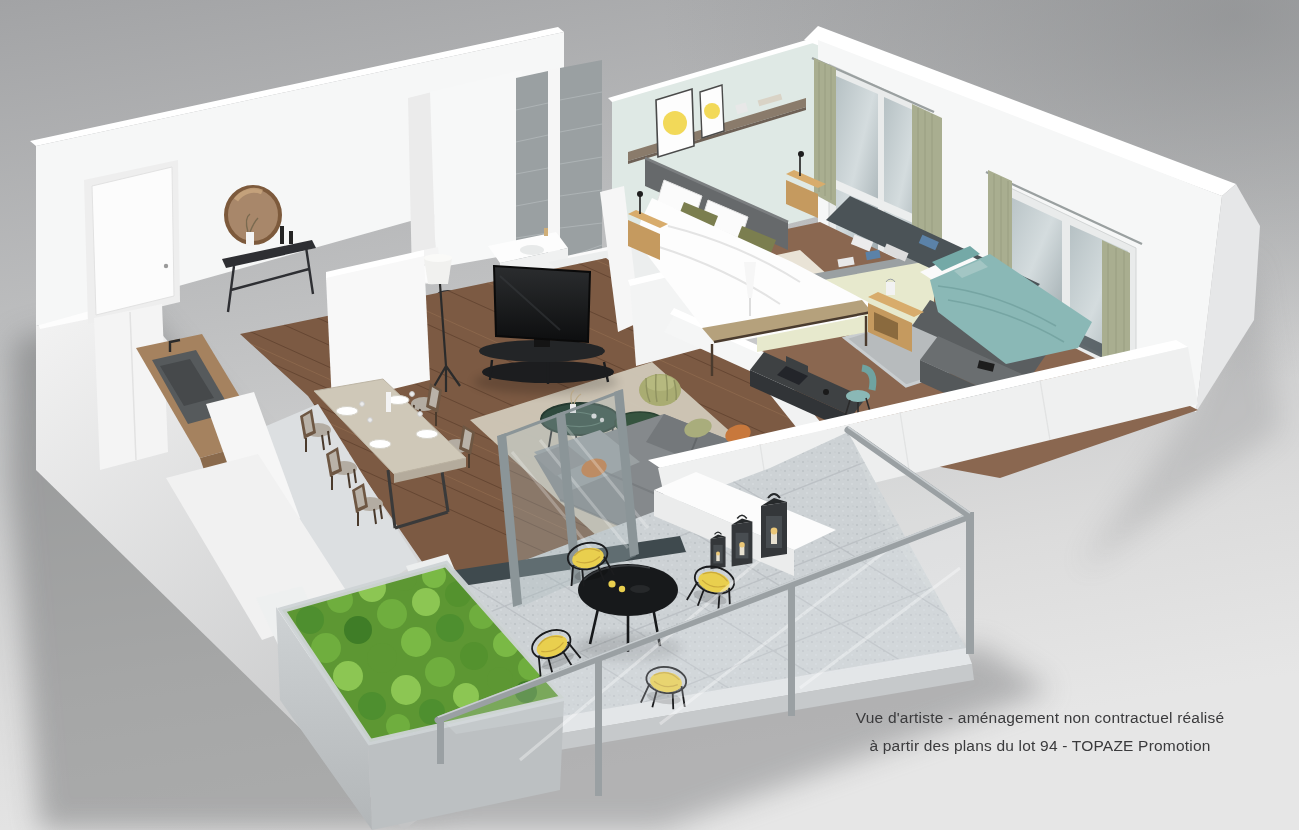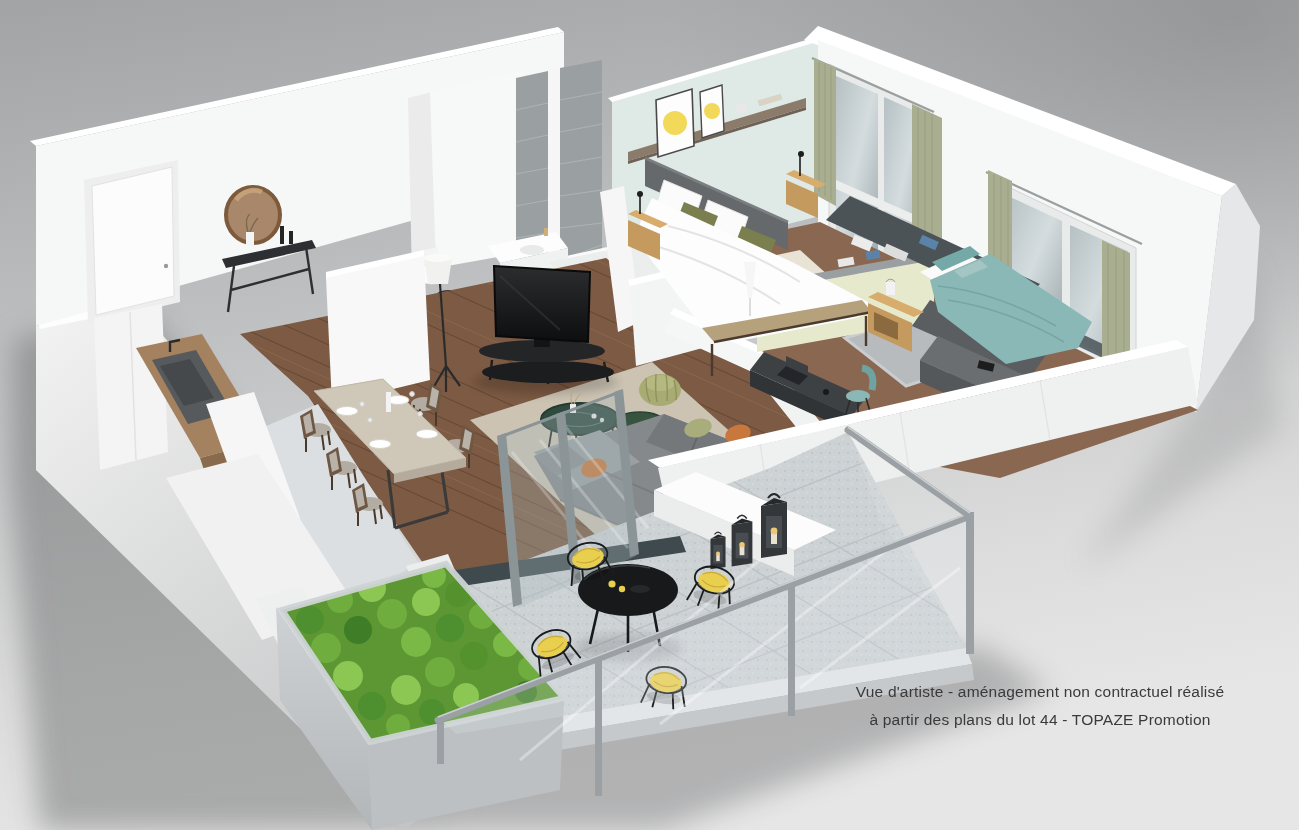--- a/index.html
+++ b/index.html
@@ -1,19 +1,19 @@
 <!DOCTYPE html>
 <html style="--background-top: #a4a5a7; --background-bottom: #e4e4e4; --wall-white: #f6f7f7; --wall-mint: #dfe9e5; --wall-pale-green: #e7e9cd; --tile-gray: #9aa0a2; --wood-floor: #7c5a43; --kitchen-tile: #dcdfe1; --terrace-concrete: #cdd2d5; --plant-green: #6fae3e; --sofa-gray: #85898c; --bed-teal: #8ab8b6; --cushion-yellow: #e9cf4e; --cushion-olive: #7b7e4f; --cushion-orange: #c8783c; --curtain-sage: #a9ae90; --wood-furniture: #c59a5f; --dark-furniture: #3c3f41; --caption-text: #3a3a3c;"><head>
 <meta charset="utf-8">
 <style>
   html,body{margin:0;padding:0;background:#888;}
   .stage{position:relative;width:1299px;height:830px;overflow:hidden;
          font-family:"Liberation Sans", sans-serif;}
   .stage svg{position:absolute;left:0;top:0;}
-  .caption{position:absolute;left:820px;top:678px;width:440px;text-align:center;
+  .caption{position:absolute;left:820px;top:704px;width:440px;text-align:center;
            font-size:15.5px;line-height:27.5px;color:var(--caption-text,#3a3a3c);
            letter-spacing:.2px;}
   .caption span{display:block;}
   
   .c-wallwhite{fill:var(--wall-white,#f6f7f7)}
   .c-mint{fill:var(--wall-mint,#dfe9e5)}
   .c-pgreen{fill:var(--wall-pale-green,#e7e9cd)}
   .c-gtile{fill:var(--tile-gray,#9aa0a2)}
   .c-wood{fill:var(--wood-floor,#7c5a43)}
   .c-ktile{fill:var(--kitchen-tile,#dcdfe1)}
@@ -506,15 +506,15 @@
     <path d="M438,720 L970,516" stroke="#9aa0a3" stroke-width="7" stroke-linecap="round"></path>
     <path d="M438,717 L970,513" stroke="#c9ced1" stroke-width="1.6"></path>
     <path d="M848,430 L970,516" stroke="#9aa0a3" stroke-width="7" stroke-linecap="round"></path>
     <path d="M848,427 L970,513" stroke="#c9ced1" stroke-width="1.6"></path>
   </g>
 </g>
 </svg>
 
 <div class="caption">
   <span>Vue d'artiste - aménagement non contractuel réalisé</span>
-  <span>à partir des plans du lot 44 - TOPAZE Promotion</span>
+  <span>à partir des plans du lot 94 - TOPAZE Promotion</span>
 </div>
 </div>
 
 </body></html>

